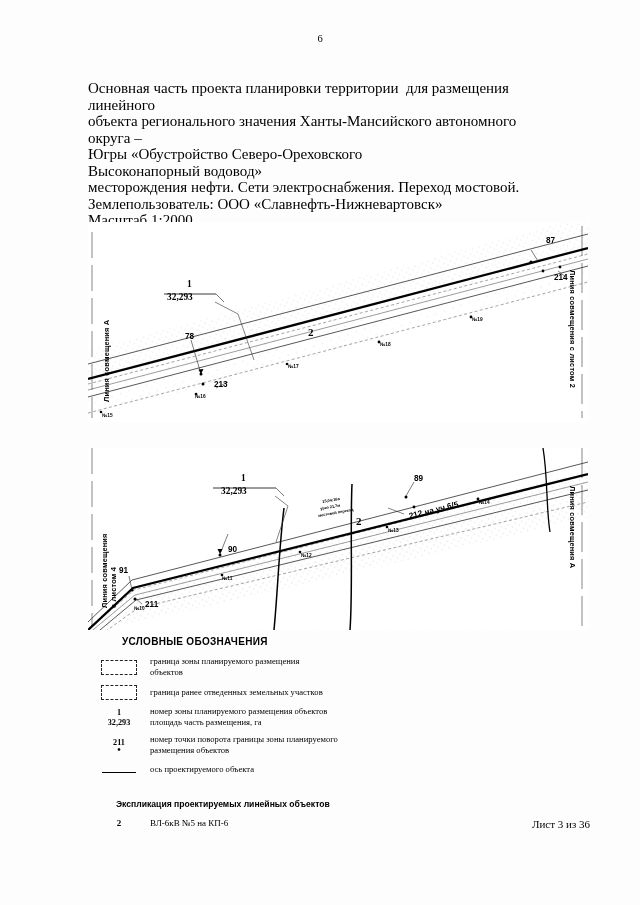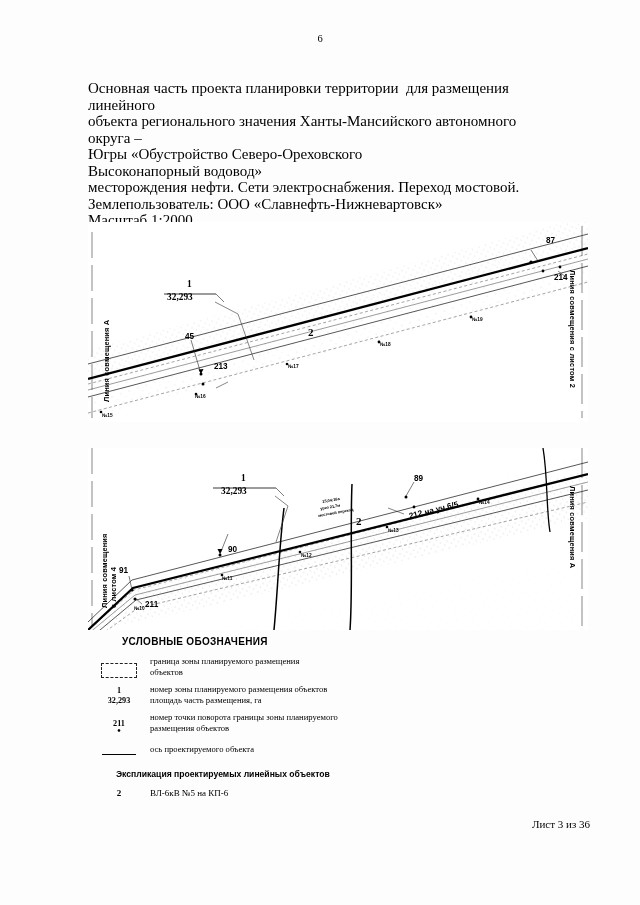--- a/index.html
+++ b/index.html
@@ -93,21 +93,21 @@
   .legend-title {
     font-family: "Liberation Sans", sans-serif;
     font-weight: bold;
     font-size: 10px;
     letter-spacing: 0.3px;
     margin-left: 34px;
     margin-bottom: 9px;
   }
   .legend-row {
     display: flex;
-    align-items: flex-end;
+    align-items: center;
     margin-bottom: 6px;
     min-height: 15px;
     margin-top: 6px;
   }
   .legend-sym {
     width: 62px;
     flex: 0 0 62px;
     display: flex;
     align-items: center;
     justify-content: center;
@@ -145,21 +145,21 @@
     width: 34px;
     height: 0;
     border-top: 1.6px solid #000;
     margin-top: 5px;
   }
   .explication {
     font-family: "Liberation Sans", sans-serif;
     font-weight: bold;
     font-size: 8.6px;
     margin-left: 28px;
-    margin-top: 14px;
+    margin-top: 22px;
     margin-bottom: 9px;
   }
   .exp-row { display: flex; align-items: baseline; }
   .exp-num {
     width: 62px; flex: 0 0 62px; text-align: center;
     font-family: "Liberation Serif", serif;
     font-weight: bold; font-size: 9px;
   }
   .exp-txt { font-size: 9px; font-family:"Liberation Serif",serif; }
 
@@ -246,22 +246,22 @@
     </svg>
 
     <div class="vtext up" style="left:14px; top:180px;">Линия совмещения А</div>
     <div class="vtext down" style="left:489px; top:48px;">Линия совмещения с листом 2</div>
 
     <div class="maplabel lab-zone" style="left:99px; top:57px;">1</div>
     <div class="maplabel lab-zone" style="left:79px; top:70px;">32,293</div>
 
     <div class="maplabel lab-axis" style="left:220px; top:104px;">2</div>
 
-    <div class="maplabel lab-big" style="left:97px; top:110px;">45</div>
-    <div class="maplabel lab-big" style="left:126px; top:140px;">213</div>
+    <div class="maplabel lab-big" style="left:97px; top:110px;">78</div>
+    <div class="maplabel lab-big" style="left:126px; top:158px;">213</div>
     <div class="maplabel lab-big" style="left:446px; top:14px;padding-left:12px;">87</div>
     <div class="maplabel lab-big" style="left:466px; top:51px;">214</div>
 
     <div class="maplabel lab-pt" style="left:14px; top:191px;">№15</div>
     <div class="maplabel lab-pt" style="left:107px; top:172px;">№16</div>
     <div class="maplabel lab-pt" style="left:200px; top:142px;">№17</div>
     <div class="maplabel lab-pt" style="left:292px; top:120px;">№18</div>
     <div class="maplabel lab-pt" style="left:384px; top:95px;">№19</div>
   </div>
 
@@ -358,20 +358,28 @@
     <div class="legend-row">
       <div class="legend-sym">
         <div class="swatch"></div>
       </div>
       <div class="legend-desc">
         <div>граница зоны планируемого размещения</div>
         <div>объектов</div>
       </div>
     </div>
 
+    <div class="legend-row">
+      <div class="legend-sym">
+        <div class="swatch thin"></div>
+      </div>
+      <div class="legend-desc">
+        <div>граница ранее отведенных земельных участков</div>
+      </div>
+    </div>
 
     <div class="legend-row">
       <div class="legend-sym">
         <div class="numsym">
           <div>1</div>
           <div>32,293</div>
         </div>
       </div>
       <div class="legend-desc">
         <div>номер зоны планируемого размещения объектов</div>

